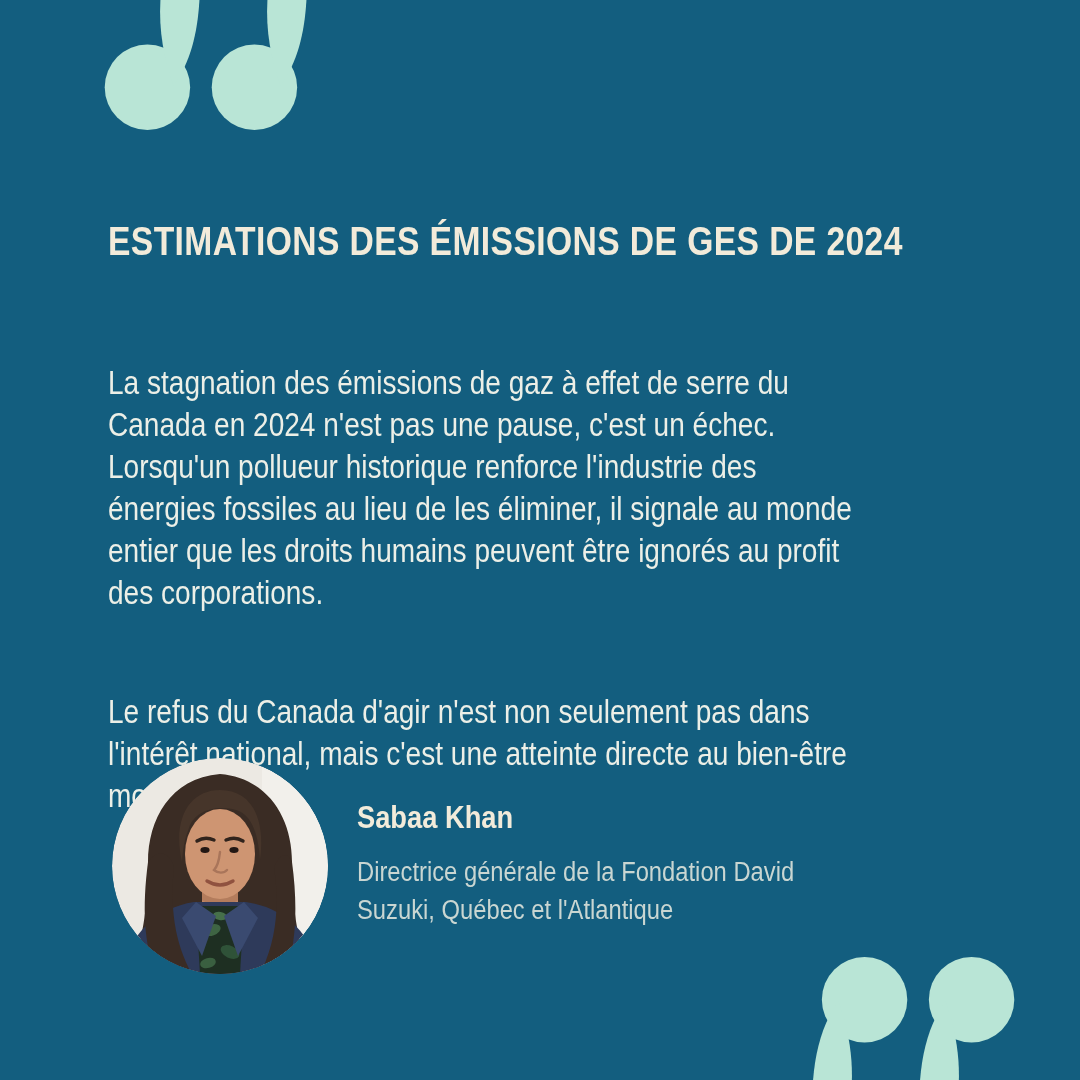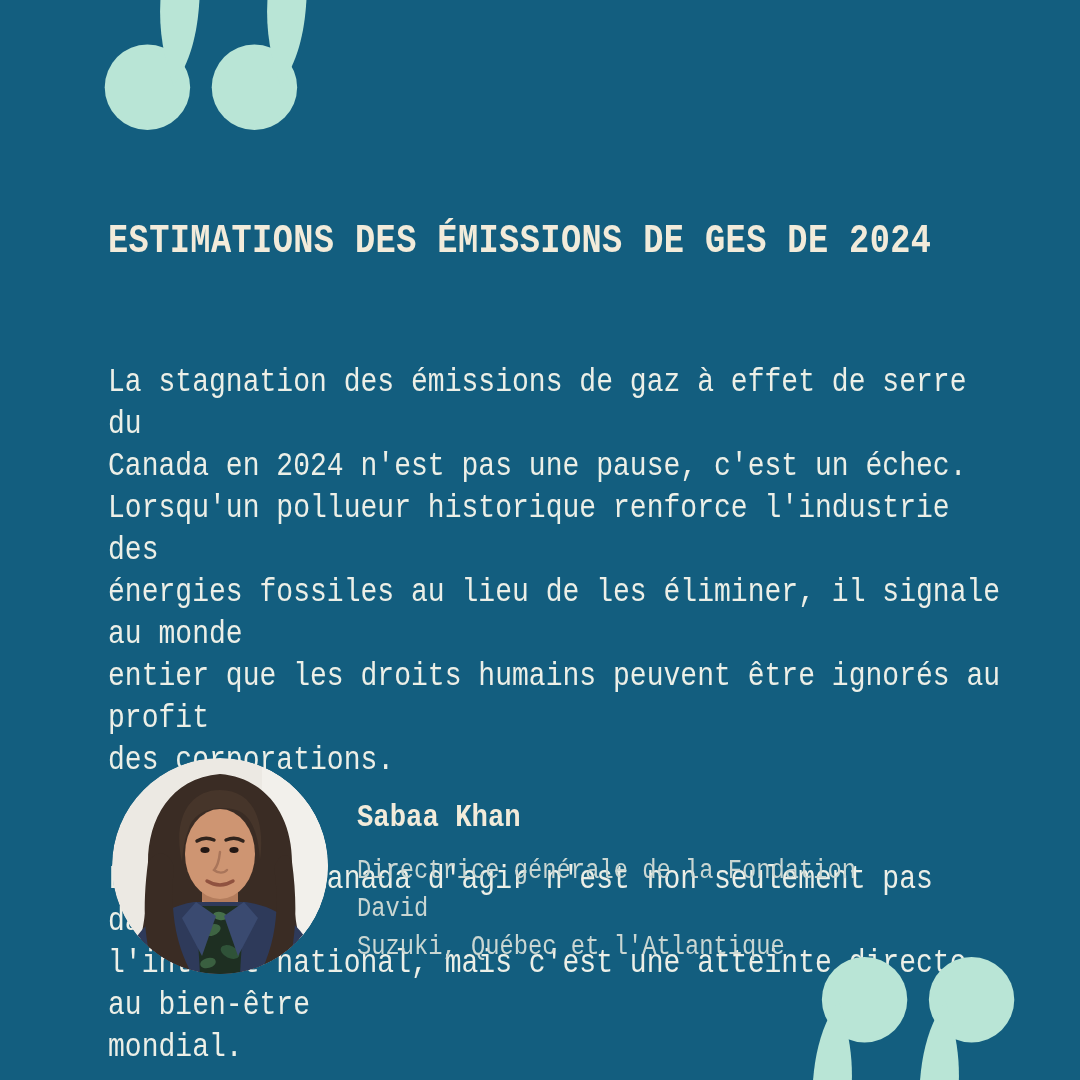--- a/index.html
+++ b/index.html
@@ -5,21 +5,20 @@
   * { margin: 0; padding: 0; box-sizing: border-box; }
   html, body { width: 1080px; height: 1080px; }
   body { font-family: "Liberation Sans", sans-serif; }
 
   .card {
     position: relative;
     width: 1080px;
     height: 1080px;
     background: #135E7F;
     overflow: hidden;
-    font-family: Liberation Mono, monospace;
   }
 
   
   .quote-pair {
     position: absolute;
     display: flex;
     gap: 9px;
   }
   .quote-pair svg { display: block; }
   .quote-open  { left: 104px; top: 0; }

